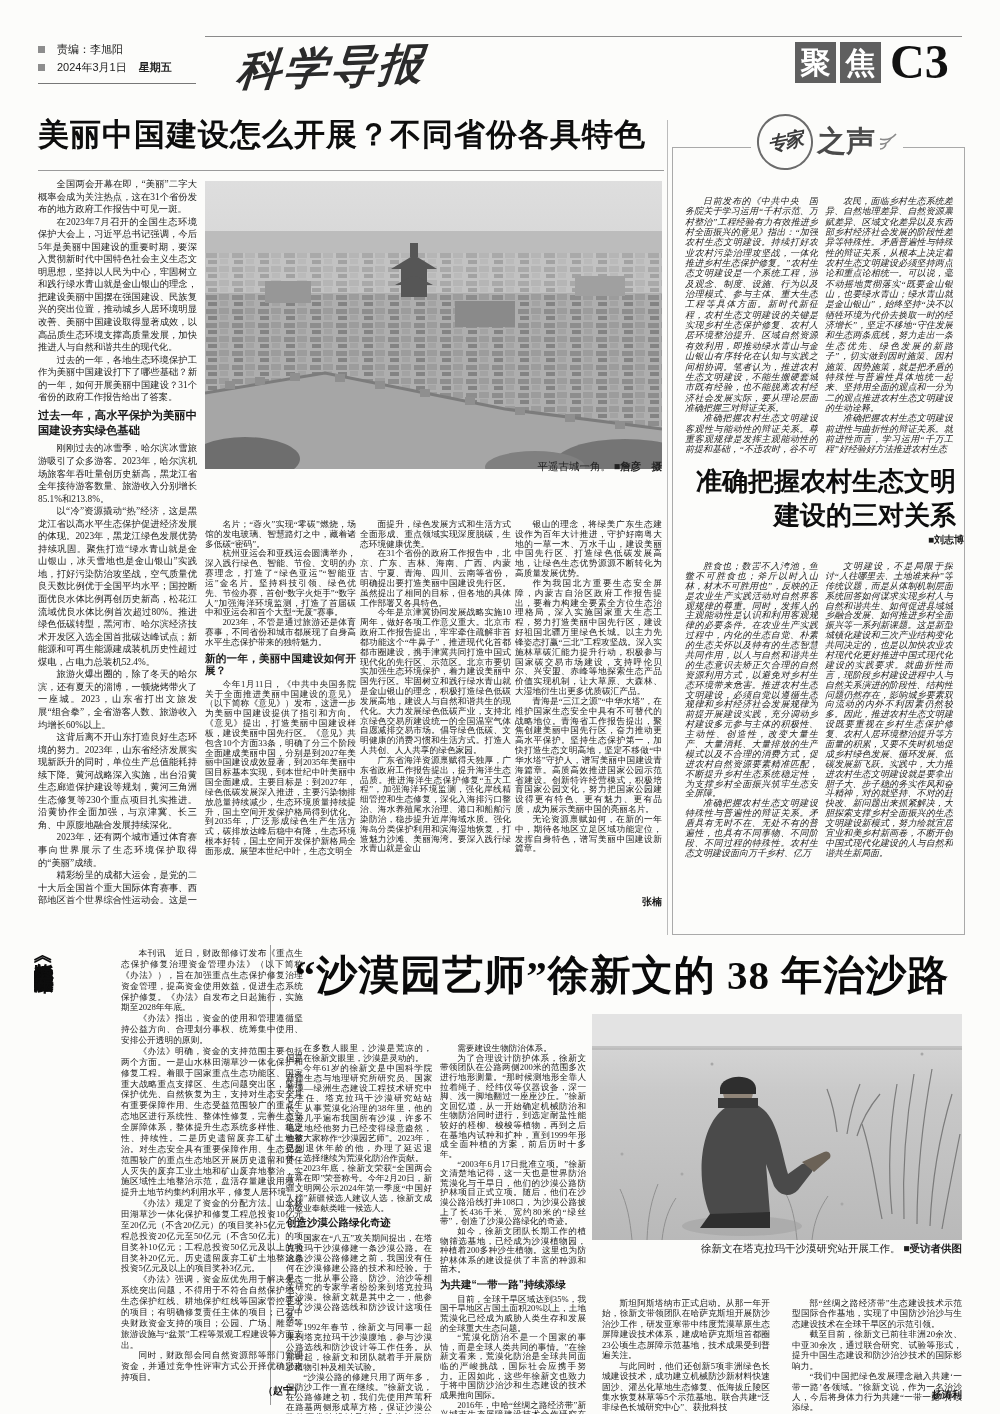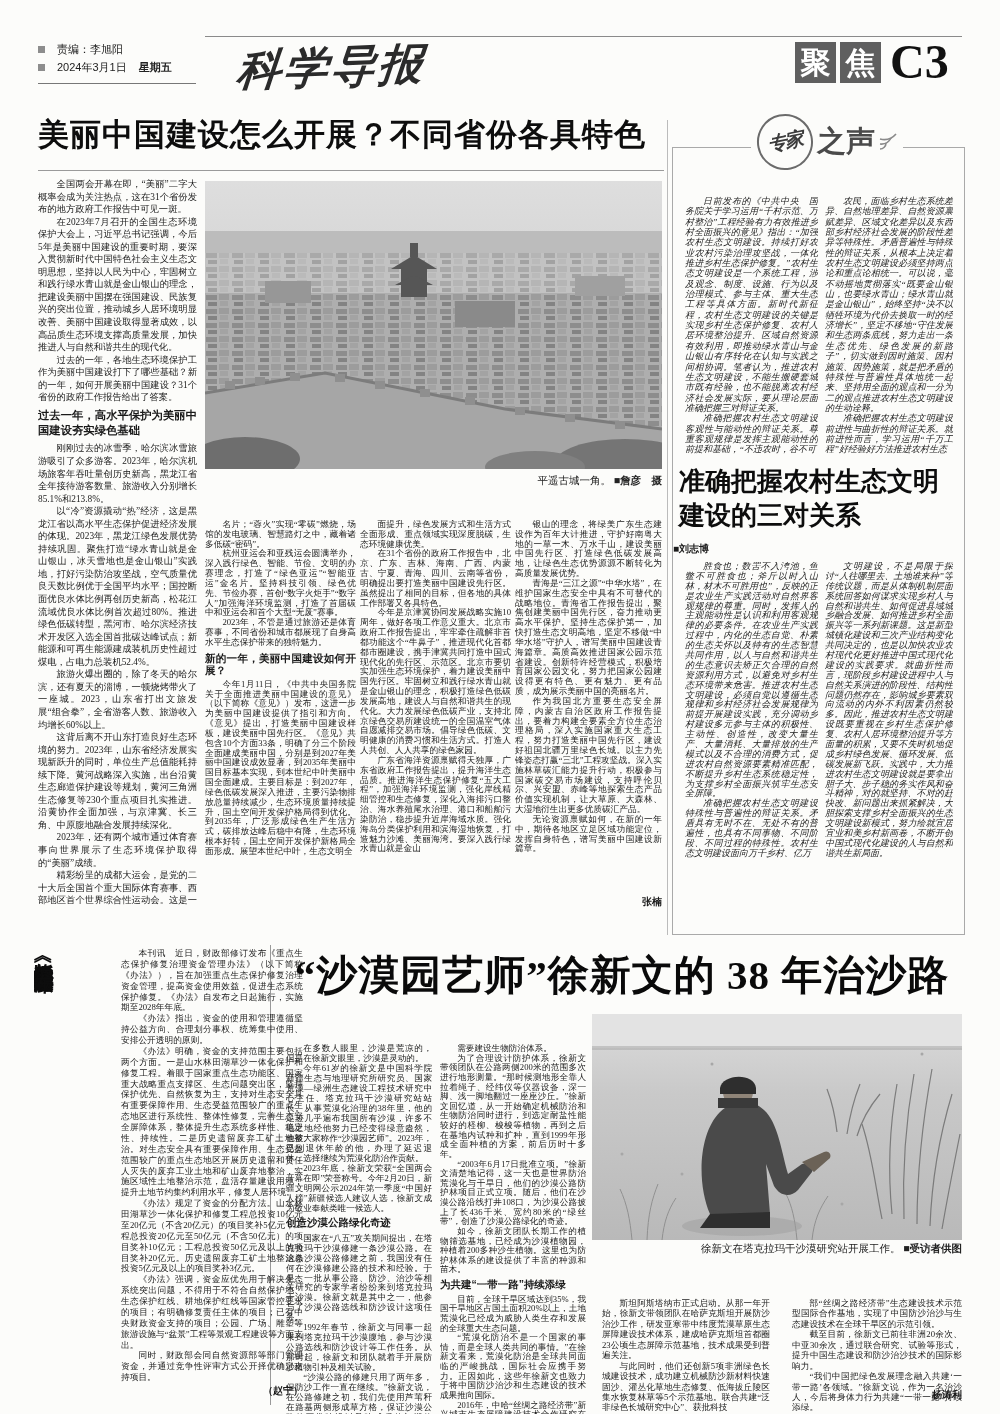--- a/index.html
+++ b/index.html
@@ -35,23 +35,23 @@
   .byline-right{text-align:right;font-weight:bold;font-size:10px;margin:2px 0 0;font-family:"Liberation Sans",sans-serif;}
   
   .expert-box{left:672px;top:147px;width:291px;height:786px;border:1px solid #a9a9a9;background:#fcfcfa;}
   .expert-logo{position:absolute;left:78px;top:-34px;display:flex;align-items:center;background:#fcfcfa;padding:0 6px;}
   .logo-circle{width:52px;height:52px;border:2px solid #6b6b6b;border-radius:50%;display:flex;align-items:center;
                justify-content:center;font-size:19px;font-weight:bold;font-style:italic;transform:rotate(-12deg);
                color:#3c3c3c;letter-spacing:-2px;}
   .logo-bold{font-size:29px;font-weight:bold;color:#4a4a4a;font-family:"Liberation Sans",sans-serif;margin-left:4px;}
   .expert-col{position:absolute;font-style:italic;color:#222;overflow:hidden;text-align:justify;
               font-size:9px;line-height:1.15;}
-  .expert-headline{position:absolute;left:6px;top:316px;width:277px;text-align:left;font-size:26px;font-weight:bold;
+  .expert-headline{position:absolute;left:6px;top:316px;width:277px;text-align:right;font-size:26px;font-weight:bold;
                    line-height:1.32;font-family:"Liberation Sans",sans-serif;color:#0d0d0d;}
-  .expert-byline{position:absolute;left:0;top:394px;width:291px;text-align:left;font-size:10px;font-weight:bold;
+  .expert-byline{position:absolute;left:0;top:385px;width:291px;text-align:right;font-size:10px;font-weight:bold;
                  font-family:"Liberation Sans",sans-serif;}
   
   .policy-box{left:30px;top:945px;width:240px;height:460px;border-right:1px solid #999;}
   .v-headline{position:absolute;left:4px;top:2px;height:456px;writing-mode:vertical-rl;text-orientation:upright;
               font-size:20px;font-weight:bold;font-family:"Liberation Sans",sans-serif;line-height:1;letter-spacing:0.5px;
               color:#0d0d0d;overflow:hidden;}
   .policy-body{position:absolute;left:51px;top:3px;width:182px;height:452px;font-size:8.7px;line-height:1.25;
                overflow:hidden;text-align:justify;margin-left:40px;}
   
   .desert-box{left:280px;top:948px;width:684px;height:458px;}
@@ -140,42 +140,42 @@
         <rect x="260" y="216" width="10" height="8"></rect>
           <rect x="310" y="226" width="10" height="8"></rect>
         <rect x="360" y="233" width="10" height="8"></rect>
           <rect x="410" y="240" width="10" height="8"></rect>
       </g>
       <ellipse cx="40" cy="278" rx="55" ry="22" fill="#6e6e6e"></ellipse>
       <ellipse cx="420" cy="282" rx="70" ry="24" fill="#757575"></ellipse>
       <ellipse cx="330" cy="286" rx="50" ry="16" fill="#808080"></ellipse>
     </svg>
   </div>
-  <div class="abs caption" style="left:205px;top:474px;width:457px;">
+  <div class="abs caption" style="left:205px;top:460px;width:457px;">
     <span>平遥古城一角。</span>
     <b>■詹彦　摄</b>
   </div>
 
   <div class="abs col dense" style="left:205px;top:520px;width:151px;height:387px;">
       <p class="para">名片；“蓉火”实现“零碳”燃烧，场馆的发电玻璃、智慧路灯之中，藏着诸多低碳“密码”。</p>
       <p class="para">杭州亚运会和亚残运会圆满举办，深入践行绿色、智能、节俭、文明的办赛理念，打造了“绿色亚运”“智能亚运”金名片。坚持科技引领、绿色优先、节俭办赛，首创“数字火炬手”“数字人”加强海洋环境监测，打造了首届碳中和亚运会和首个大型“无废”赛事。</p>
       <p class="para">2023年，不管是通过旅游还是体育赛事，不同省份和城市都展现了自身高水平生态保护带来的独特魅力。</p>
       <h3 class="sub">新的一年，美丽中国建设如何开展？</h3>
       <p class="para">今年1月11日，《中共中央国务院关于全面推进美丽中国建设的意见》（以下简称《意见》）发布，这进一步为美丽中国建设提供了指引和方向。《意见》提出，打造美丽中国建设样板，建设美丽中国先行区。《意见》共包含10个方面33条，明确了分三个阶段全面建成美丽中国，分别是到2027年美丽中国建设成效显著，到2035年美丽中国目标基本实现，到本世纪中叶美丽中国全面建成。主要目标是：到2027年，绿色低碳发展深入推进，主要污染物排放总量持续减少，生态环境质量持续提升，国土空间开发保护格局得到优化。到2035年，广泛形成绿色生产生活方式，碳排放达峰后稳中有降，生态环境根本好转，国土空间开发保护新格局全面形成。展望本世纪中叶，生态文明全</p>
     </div>
   <div class="abs col dense" style="left:360px;top:520px;width:151px;height:387px;">
       <p class="para">面提升，绿色发展方式和生活方式全面形成、重点领域实现深度脱碳，生态环境健康优美。</p>
       <p class="para">在31个省份的政府工作报告中，北京、广东、吉林、海南、广西、内蒙古、宁夏、青海、四川、云南等省份，明确提出要打造美丽中国建设先行区。虽然提出了相同的目标，但各地的具体工作部署又各具特色。</p>
       <p class="para">今年是京津冀协同发展战略实施10周年，做好各项工作意义重大。北京市政府工作报告提出，牢牢牵住疏解非首都功能这个“牛鼻子”，推进现代化首都都市圈建设，携手津冀共同打造中国式现代化的先行区、示范区。北京市要切实加强生态环境保护，着力建设美丽中国先行区。牢固树立和践行绿水青山就是金山银山的理念，积极打造绿色低碳发展高地，建设人与自然和谐共生的现代化。大力发展绿色低碳产业，支持北京绿色交易所建设统一的全国温室气体自愿减排交易市场。倡导绿色低碳、文明健康的消费习惯和生活方式。打造人人共创、人人共享的绿色家园。</p>
       <p class="para">广东省海洋资源禀赋得天独厚，广东省政府工作报告提出，提升海洋生态品质。推进海洋生态保护修复“五大工程”，加强海洋环境监测，强化岸线精细管控和生态修复，深化入海排污口整治、海水养殖尾水治理、港口和船舶污染防治，稳步提升近岸海域水质。强化海岛分类保护利用和滨海湿地恢复，打造魅力沙滩、美丽海湾。要深入践行绿水青山就是金山</p>
     </div>
   <div class="abs col dense" style="left:515px;top:520px;width:147px;height:372px;">
       <p class="para">银山的理念，将绿美广东生态建设作为百年大计推进，守护好南粤大地的一草一木、万水千山，建设美丽中国先行区、打造绿色低碳发展高地，让绿色生态优势源源不断转化为高质量发展优势。</p>
+      <p class="para">作为我国北方重要生态安全屏障，内蒙古自治区政府工作报告提出，要着力构建全要素全方位生态治理格局，深入实施国家重大生态工程，努力打造美丽中国先行区，建设好祖国北疆万里绿色长城。以主力先锋姿态打赢“三北”工程攻坚战。深入实施林草碳汇能力提升行动，积极参与国家碳交易市场建设，支持呼伦贝尔、兴安盟、赤峰等地探索生态产品价值实现机制，让大草原、大森林、大湿地衍生出更多优质碳汇产品。</p>
       <p class="para">青海是“三江之源”“中华水塔”，在维护国家生态安全中具有不可替代的战略地位。青海省工作报告提出，聚焦创建美丽中国先行区，奋力推动更高水平保护。坚持生态保护第一，加快打造生态文明高地，坚定不移做“中华水塔”守护人，谱写美丽中国建设青海篇章。高质高效推进国家公园示范省建设。创新特许经营模式，积极培育国家公园文化，努力把国家公园建设得更有特色、更有魅力、更有品质，成为展示美丽中国的亮丽名片。</p>
-      <p class="para">作为我国北方重要生态安全屏障，内蒙古自治区政府工作报告提出，要着力构建全要素全方位生态治理格局，深入实施国家重大生态工程，努力打造美丽中国先行区，建设好祖国北疆万里绿色长城。以主力先锋姿态打赢“三北”工程攻坚战。深入实施林草碳汇能力提升行动，积极参与国家碳交易市场建设，支持呼伦贝尔、兴安盟、赤峰等地探索生态产品价值实现机制，让大草原、大森林、大湿地衍生出更多优质碳汇产品。</p>
       <p class="para">无论资源禀赋如何，在新的一年中，期待各地区立足区域功能定位，发挥自身特色，谱写美丽中国建设新篇章。</p>
     </div>
   <p class="abs byline-right" style="left:515px;top:893px;width:147px;">张楠</p>
 
   <div class="abs vdiv1"></div>
 
   <div class="abs expert-box">
     <div class="expert-logo">
       <div class="logo-circle">专家</div>
       <div class="logo-bold">之声</div>

